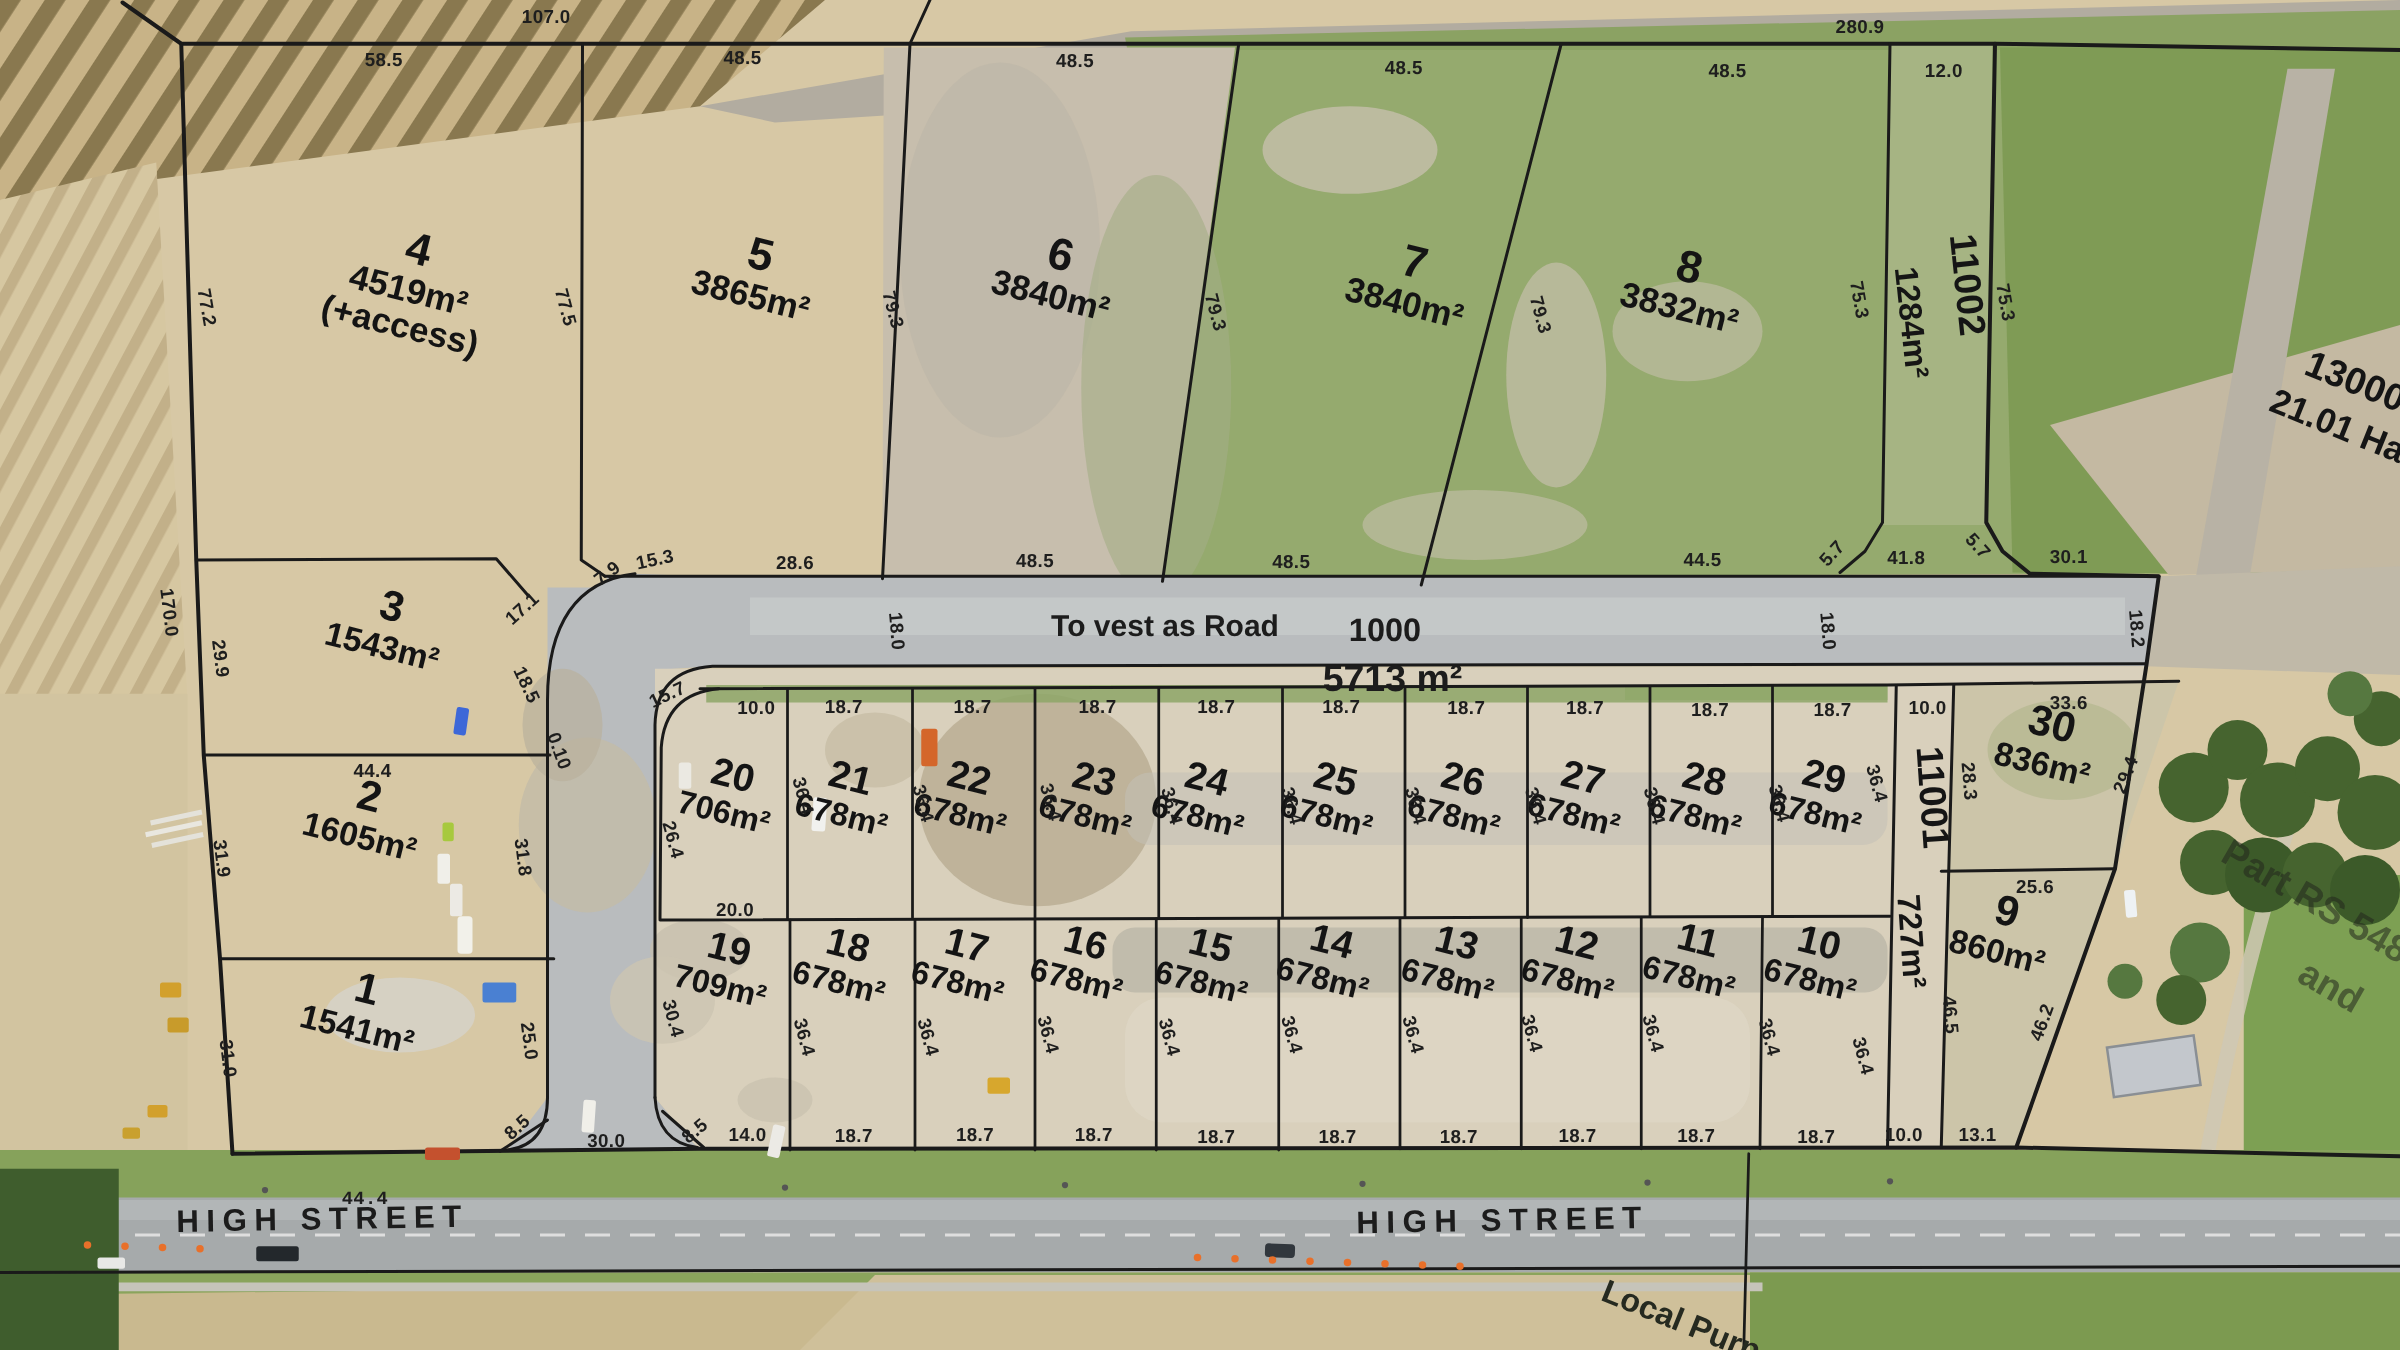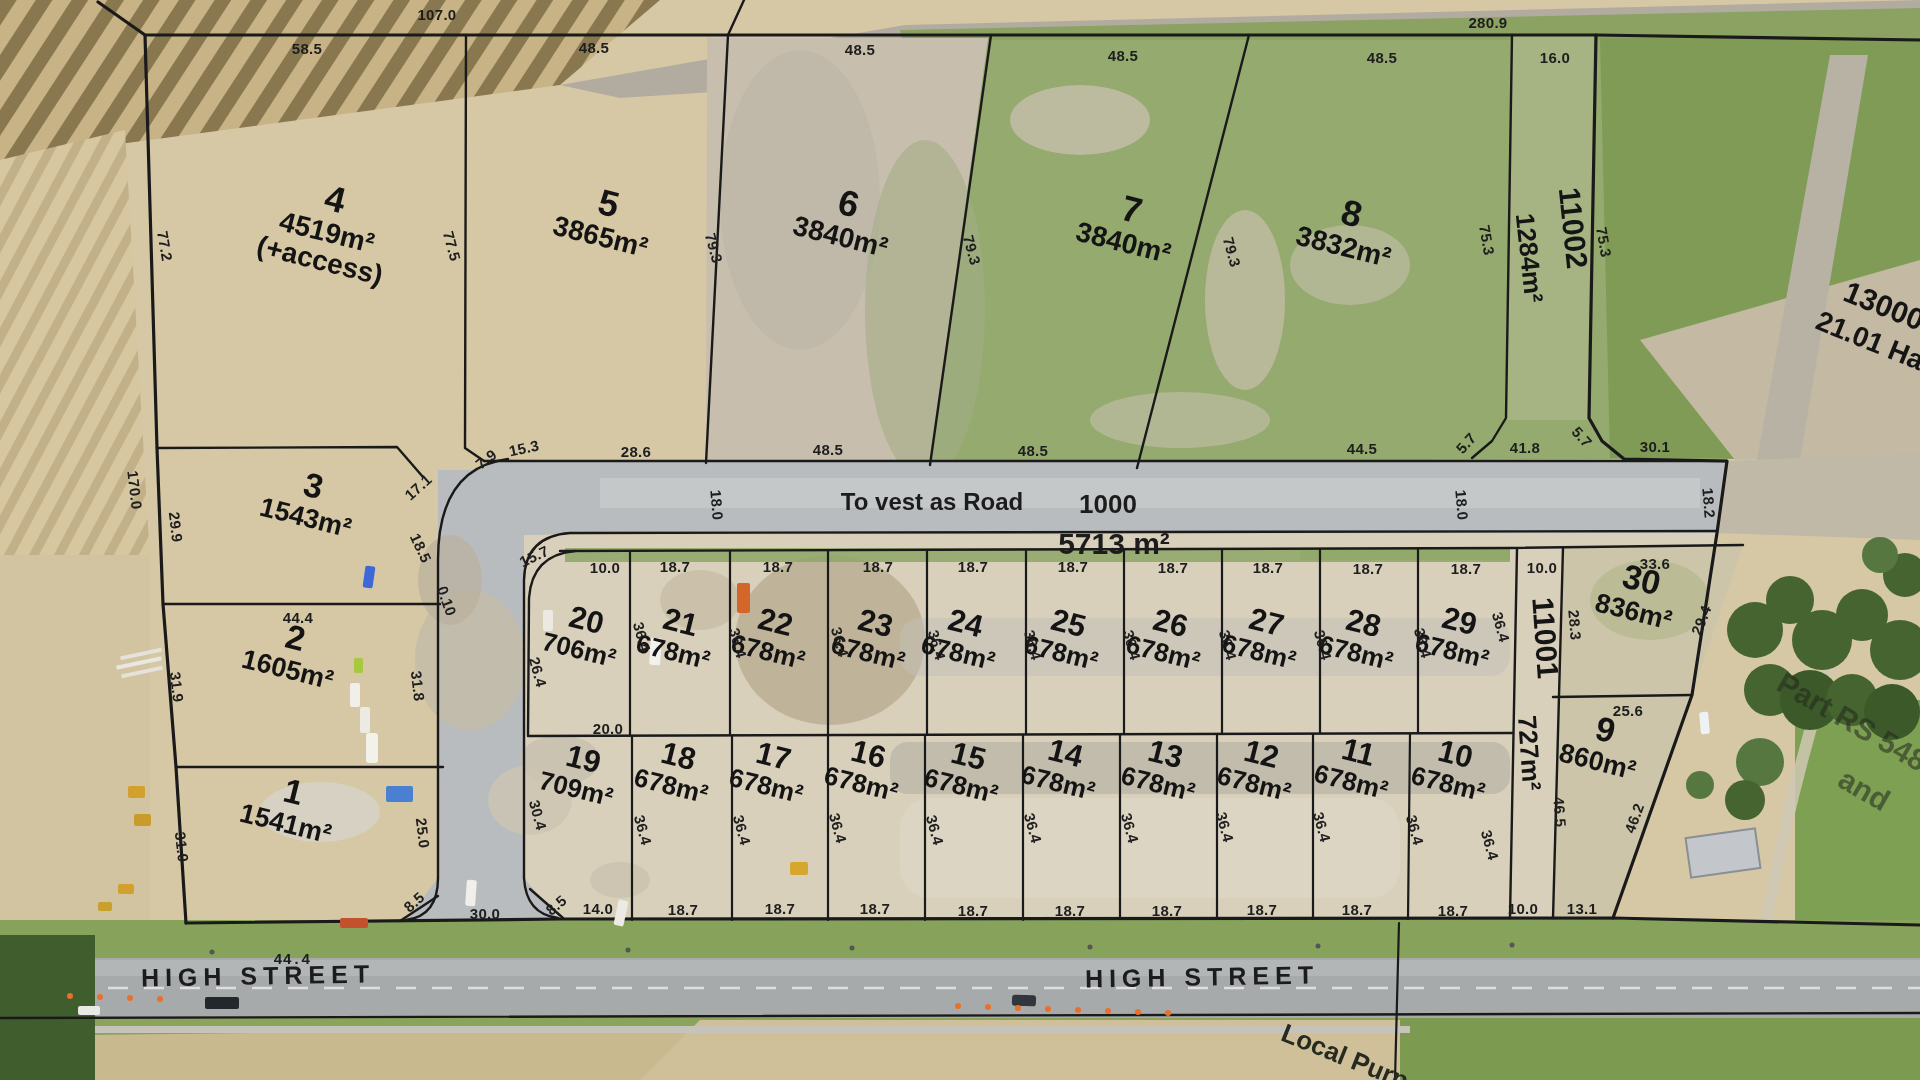--- a/index.html
+++ b/index.html
@@ -358,21 +358,21 @@
       <div class="special" style="font-size: 26px; left: 1529px; top: 753px; transform: translate(-50%, -50%) rotate(86deg);">727m²</div>
       <div class="special" style="font-size: 30px; left: 1884px; top: 306px; transform: translate(-50%, -50%) rotate(22deg);">13000</div>
       <div class="special" style="font-size: 28px; left: 1870px; top: 341px; transform: translate(-50%, -50%) rotate(22deg);">21.01 Ha</div>
       <div class="dim" style="left: 437px; top: 14px; transform: translate(-50%, -50%) rotate(0deg);">107.0</div>
       <div class="dim" style="left: 1488px; top: 22px; transform: translate(-50%, -50%) rotate(0deg);">280.9</div>
       <div class="dim" style="left: 307px; top: 48px; transform: translate(-50%, -50%) rotate(0deg);">58.5</div>
       <div class="dim" style="left: 594px; top: 47px; transform: translate(-50%, -50%) rotate(0deg);">48.5</div>
       <div class="dim" style="left: 860px; top: 49px; transform: translate(-50%, -50%) rotate(0deg);">48.5</div>
       <div class="dim" style="left: 1123px; top: 55px; transform: translate(-50%, -50%) rotate(0deg);">48.5</div>
       <div class="dim" style="left: 1382px; top: 57px; transform: translate(-50%, -50%) rotate(0deg);">48.5</div>
-      <div class="dim" style="left: 1555px; top: 57px; transform: translate(-50%, -50%) rotate(0deg);">16.0</div>
+      <div class="dim" style="left: 1555px; top: 57px; transform: translate(-50%, -50%) rotate(0deg);">12.0</div>
       <div class="dim" style="left: 165px; top: 246px; transform: translate(-50%, -50%) rotate(80deg);">77.2</div>
       <div class="dim" style="left: 452px; top: 246px; transform: translate(-50%, -50%) rotate(75deg);">77.5</div>
       <div class="dim" style="left: 714px; top: 248px; transform: translate(-50%, -50%) rotate(75deg);">79.3</div>
       <div class="dim" style="left: 972px; top: 250px; transform: translate(-50%, -50%) rotate(75deg);">79.3</div>
       <div class="dim" style="left: 1232px; top: 252px; transform: translate(-50%, -50%) rotate(75deg);">79.3</div>
       <div class="dim" style="left: 1487px; top: 240px; transform: translate(-50%, -50%) rotate(80deg);">75.3</div>
       <div class="dim" style="left: 1604px; top: 242px; transform: translate(-50%, -50%) rotate(80deg);">75.3</div>
       <div class="dim" style="left: 135px; top: 490px; transform: translate(-50%, -50%) rotate(83deg);">170.0</div>
       <div class="dim" style="left: 176px; top: 527px; transform: translate(-50%, -50%) rotate(83deg);">29.9</div>
       <div class="dim" style="left: 418px; top: 487px; transform: translate(-50%, -50%) rotate(-42deg);">17.1</div>
@@ -421,21 +421,21 @@
       <div class="dim" style="left: 1132px; top: 645px; transform: translate(-50%, -50%) rotate(75deg);">36.4</div>
       <div class="dim" style="left: 1228px; top: 645px; transform: translate(-50%, -50%) rotate(75deg);">36.4</div>
       <div class="dim" style="left: 1323px; top: 645px; transform: translate(-50%, -50%) rotate(75deg);">36.4</div>
       <div class="dim" style="left: 1423px; top: 643px; transform: translate(-50%, -50%) rotate(75deg);">36.4</div>
       <div class="dim" style="left: 1501px; top: 627px; transform: translate(-50%, -50%) rotate(75deg);">36.4</div>
       <div class="dim" style="left: 1701px; top: 620px; transform: translate(-50%, -50%) rotate(-68deg);">29.4</div>
       <div class="dim" style="left: 1575px; top: 625px; transform: translate(-50%, -50%) rotate(85deg);">28.3</div>
       <div class="dim" style="left: 1560px; top: 812px; transform: translate(-50%, -50%) rotate(85deg);">46.5</div>
       <div class="dim" style="left: 1628px; top: 710px; transform: translate(-50%, -50%) rotate(0deg);">25.6</div>
       <div class="dim" style="left: 1634px; top: 818px; transform: translate(-50%, -50%) rotate(-70deg);">46.2</div>
-      <div class="dim" style="left: 608px; top: 728px; transform: translate(-50%, -50%) rotate(0deg);">20.0</div>
+      <div class="dim" style="left: 588px; top: 728px; transform: translate(-50%, -50%) rotate(0deg);">20.0</div>
       <div class="dim" style="left: 538px; top: 815px; transform: translate(-50%, -50%) rotate(75deg);">30.4</div>
       <div class="dim" style="left: 643px; top: 830px; transform: translate(-50%, -50%) rotate(75deg);">36.4</div>
       <div class="dim" style="left: 742px; top: 830px; transform: translate(-50%, -50%) rotate(75deg);">36.4</div>
       <div class="dim" style="left: 838px; top: 828px; transform: translate(-50%, -50%) rotate(75deg);">36.4</div>
       <div class="dim" style="left: 935px; top: 830px; transform: translate(-50%, -50%) rotate(75deg);">36.4</div>
       <div class="dim" style="left: 1033px; top: 828px; transform: translate(-50%, -50%) rotate(75deg);">36.4</div>
       <div class="dim" style="left: 1130px; top: 828px; transform: translate(-50%, -50%) rotate(75deg);">36.4</div>
       <div class="dim" style="left: 1225px; top: 827px; transform: translate(-50%, -50%) rotate(75deg);">36.4</div>
       <div class="dim" style="left: 1322px; top: 827px; transform: translate(-50%, -50%) rotate(75deg);">36.4</div>
       <div class="dim" style="left: 1415px; top: 830px; transform: translate(-50%, -50%) rotate(75deg);">36.4</div>

